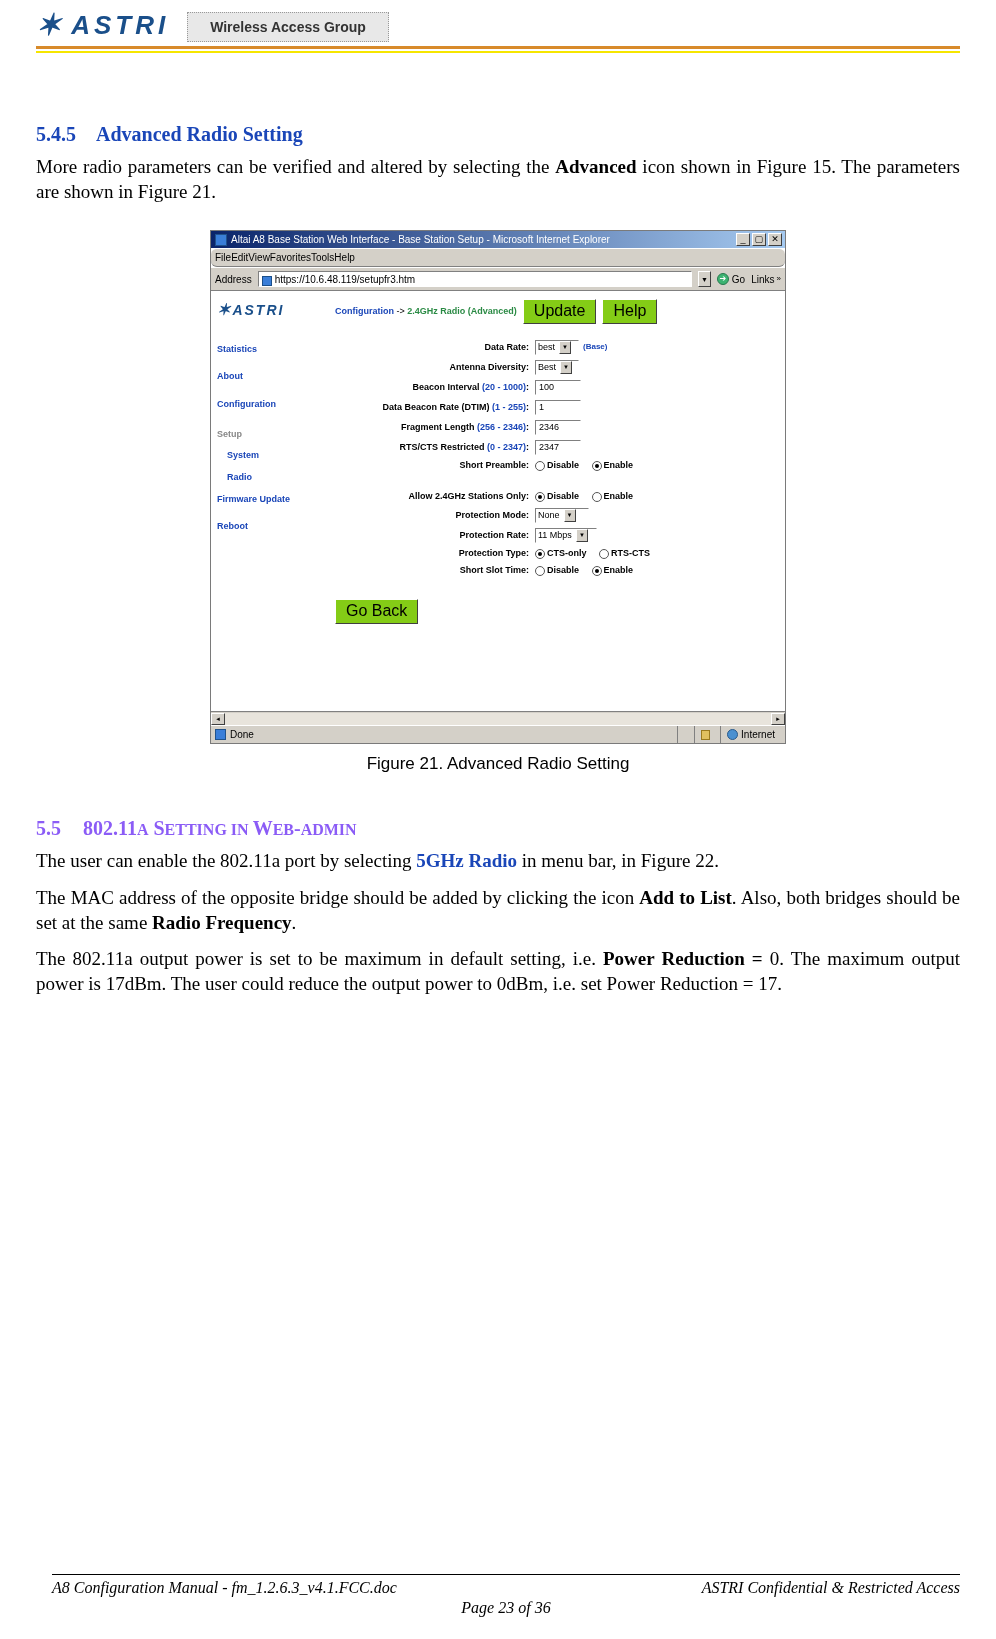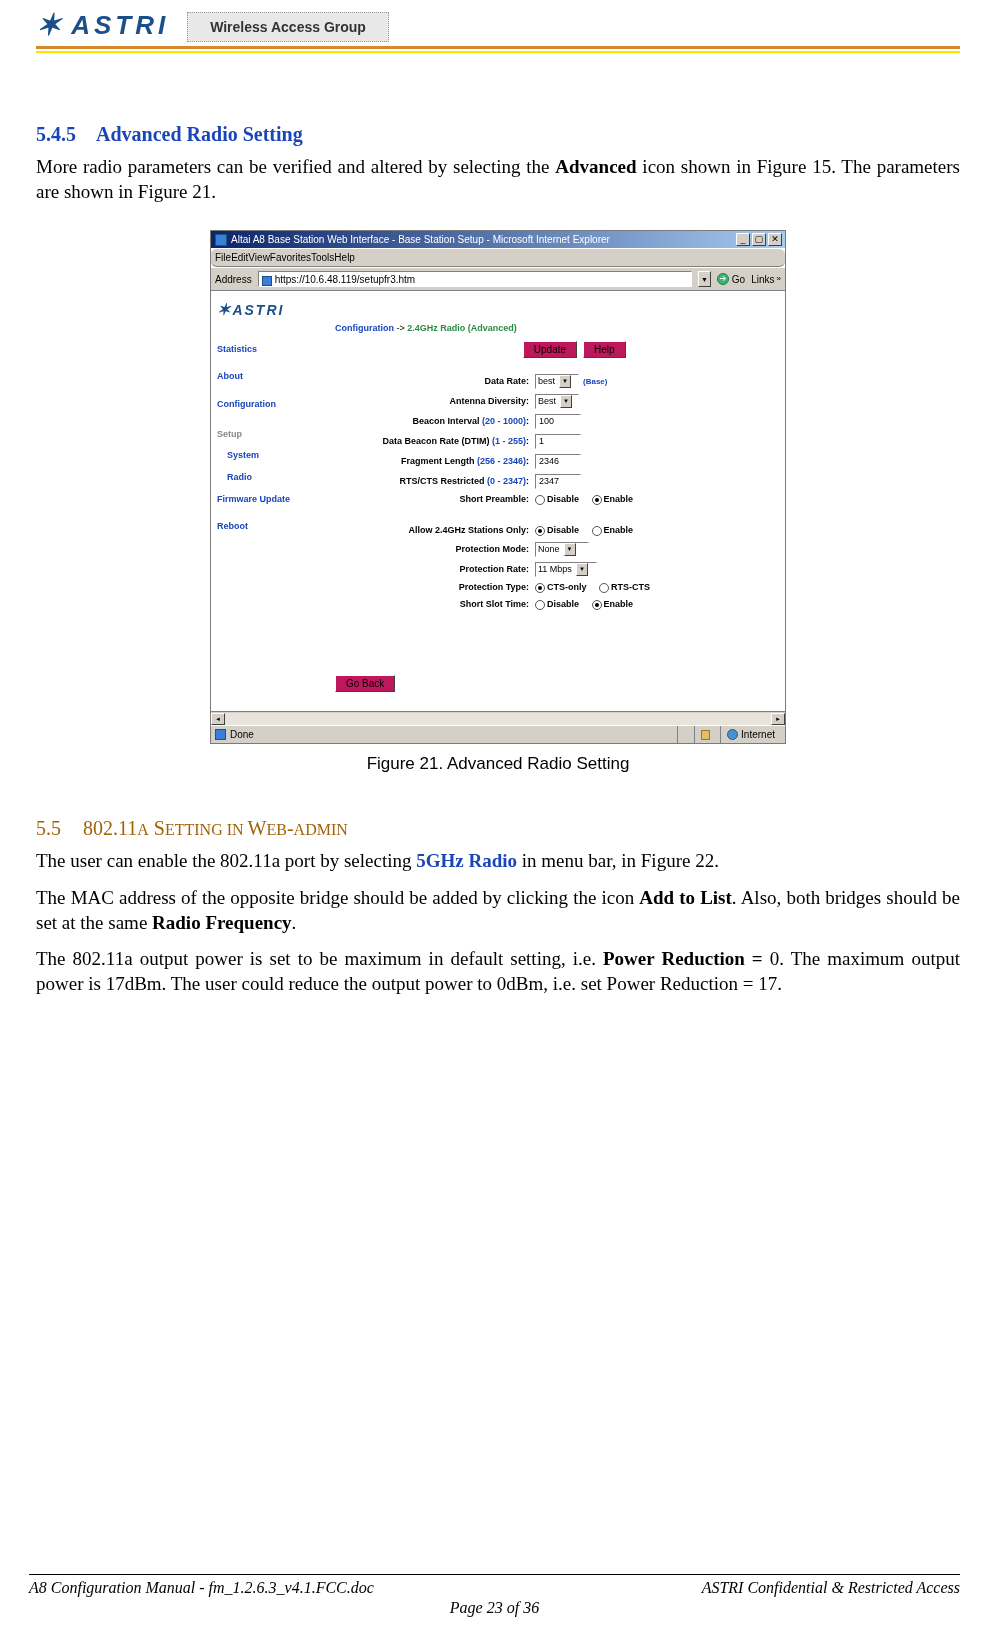--- a/index.html
+++ b/index.html
@@ -191,28 +191,27 @@
       position: relative;
     }
     .crumb-row {
       display: flex; align-items: center; gap: 6px;
       margin-bottom: 16px;
     }
     .crumb { font-size:9px; }
     .crumb b { color: #1a46b8; }
     .crumb-green { color: #2a8a44; font-weight:bold; }
     .win-btn {
-      background: #be185d;
+      background: #84cc16;
       border-top:1px solid #fff; border-left:1px solid #fff;
       border-right:1px solid #404040; border-bottom:1px solid #404040;
       padding: 1px 10px;
       font-family: Tahoma, sans-serif;
-      font-size: 10px;
+      font-size: 16px;
       display:inline-block;
-      margin-top:42px;
     }
     .form-row {
       display: flex;
       align-items: center;
       margin-bottom: 5px;
     }
     .form-label {
       width: 200px;
       text-align: right;
       font-weight: bold;
@@ -260,25 +259,25 @@
     .lock-icon{width:9px;height:10px;background:#e0c060;border:1px solid #9a7a20;}
     .globe-icon{width:11px;height:11px;border-radius:50%;background:#4a90d0;border:1px solid #2a5a8a;}
     .figure-caption{
       font-family: Arial, sans-serif;
       font-size: 17px;
       color:#000;
       text-align:center;
       margin-top:6px;
     }
     .section-heading-55 {
-      color:#a16207;font-weight:normal;font-size:20px;margin-bottom:8px;margin-top:40px;
+      color:#8b5cf6;font-weight:bold;font-size:20px;margin-bottom:8px;margin-top:40px;
     }
     .section-heading-55 .sec-num{margin-right:22px;}
     .page-footer{
-      position:absolute;left:29px;right:36px;bottom:22px;
+      position:absolute;left:52px;right:36px;bottom:22px;
       border-top:1px solid #000;padding-top:4px;
       font-style:italic;font-size:16px;
     }
     .footer-row{display:flex;justify-content:space-between;}
     .footer-center{text-align:center;margin-top:2px;}
     .gap-block { height: 14px; }
   </style>
 </head>
 <body>
 

